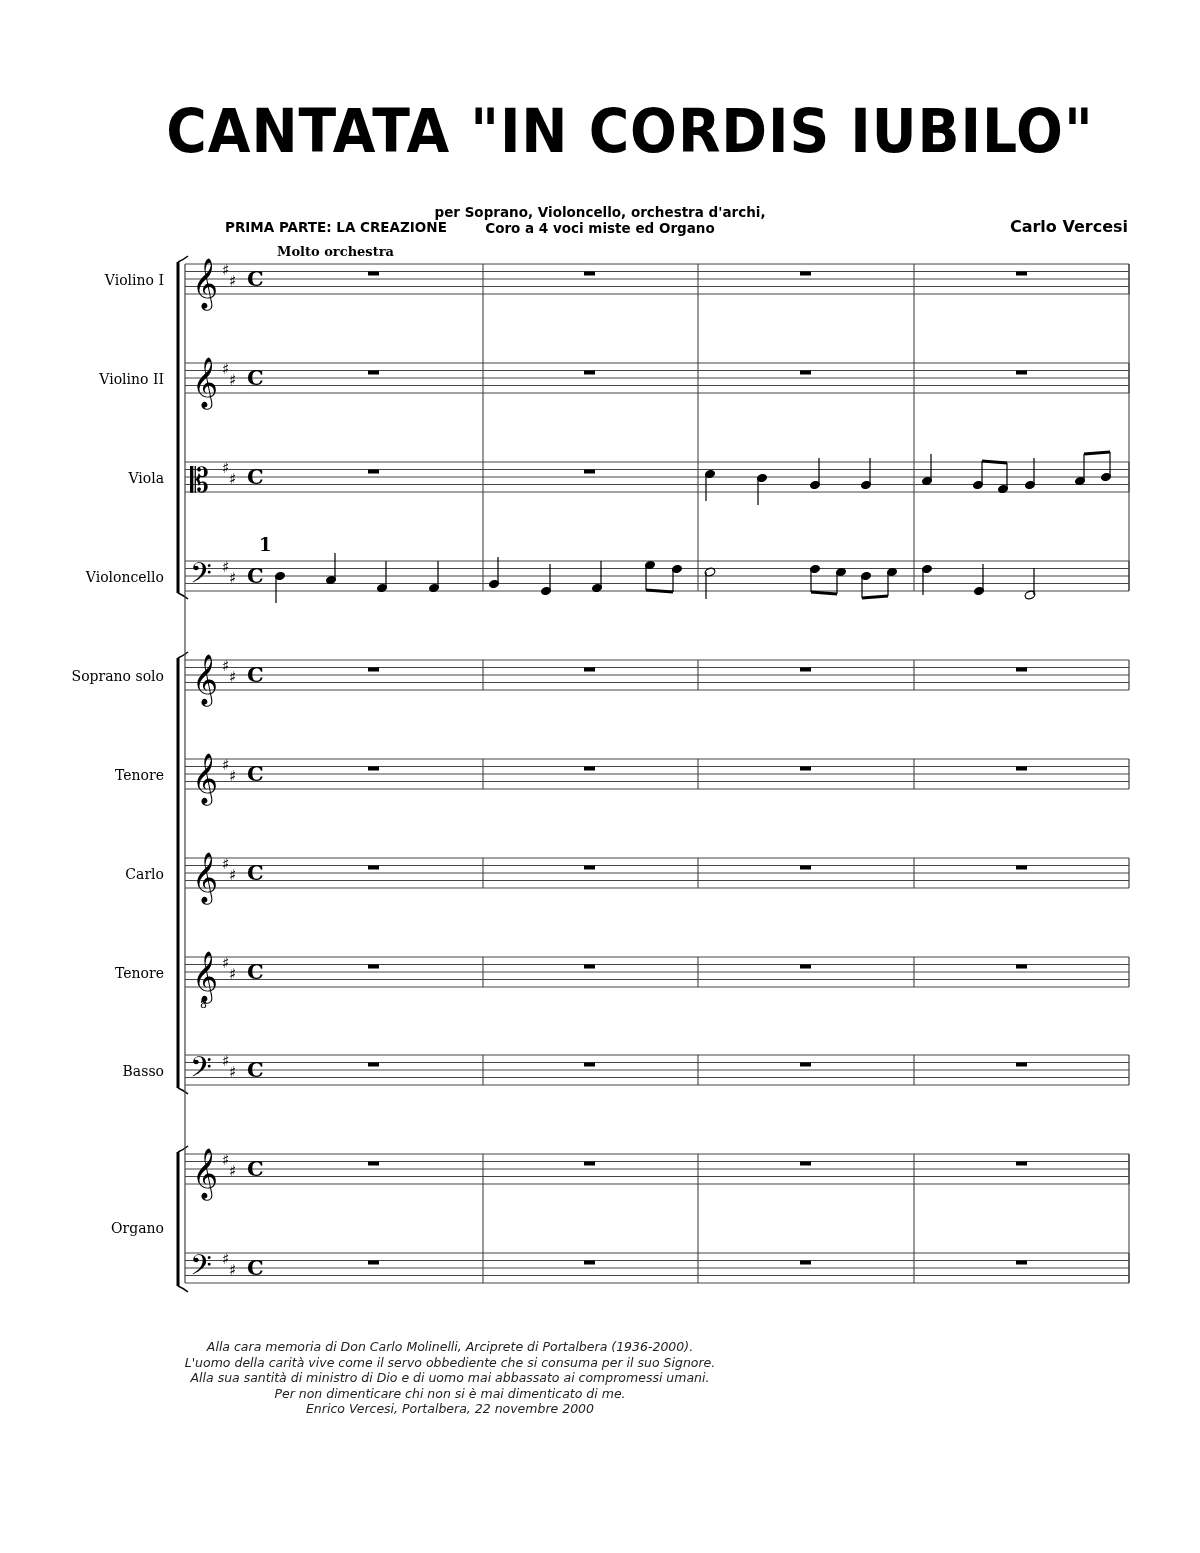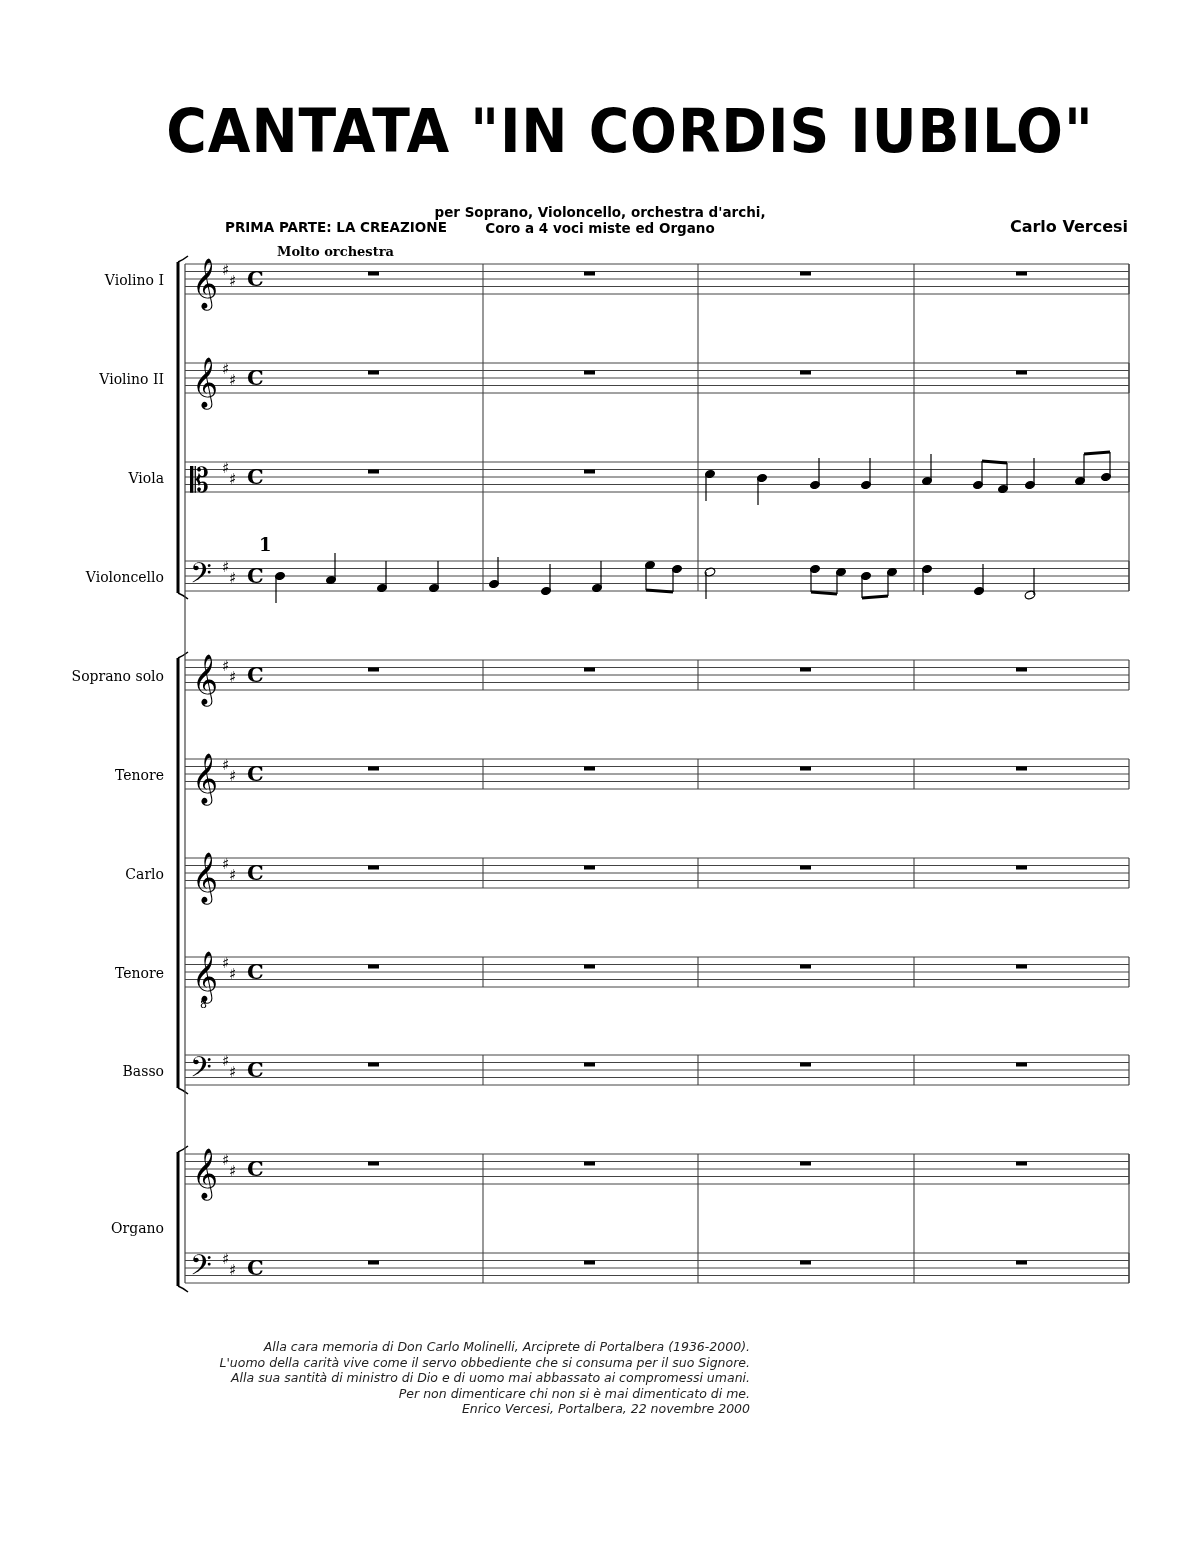--- a/index.html
+++ b/index.html
@@ -5,21 +5,21 @@
   html, body { margin:0; padding:0; background:#fff; }
   body { width:1200px; height:1553px; position:relative; overflow:hidden; font-family:"DejaVu Serif", serif; color:#000; }
   .title { position:absolute; left:0; width:1260px; top:96px; text-align:center; font-family:"DejaVu Sans", sans-serif; font-weight:bold; font-size:60px; letter-spacing:1px; transform:scaleX(0.92); transform-origin:630px 0; }
   .subtitle { position:absolute; left:300px; width:600px; top:168px; text-align:center; font-family:"DejaVu Sans", sans-serif; font-weight:bold; font-size:13.5px; line-height:16px;margin-top:36px; }
   .part { position:absolute; left:185px; top:219px; font-family:"DejaVu Sans", sans-serif; font-weight:bold; font-size:13.5px;margin-left:40px; }
   .composer { position:absolute; right:72px; top:217px; font-family:"DejaVu Sans", sans-serif; font-weight:bold; font-size:16px; }
   .tempo { position:absolute; left:277px; top:244px; font-family:"DejaVu Serif", serif; font-weight:bold; font-size:13px; }
   .score { position:absolute; left:0; top:0; }
   .instr { position:absolute; width:164px; text-align:right; font-family:"DejaVu Serif", serif; font-size:14px; left:0; }
   .dedication { position:absolute; left:150px; width:600px; top:1339px; text-align:center; font-family:"DejaVu Sans", sans-serif; font-style:italic; font-size:12.5px; line-height:15.5px; color:#222; }
-  .dedication div { white-space:nowrap;text-align:right; }
+  .dedication div { white-space:nowrap; }
 </style>
 </head>
 <body>
 
 <div class="title">CANTATA "IN CORDIS IUBILO"</div>
 <div class="subtitle">
   <div>per Soprano, Violoncello, orchestra d'archi,</div>
   <div>Coro a 4 voci miste ed Organo</div>
 </div>
 <div class="part">PRIMA PARTE: LA CREAZIONE</div>

